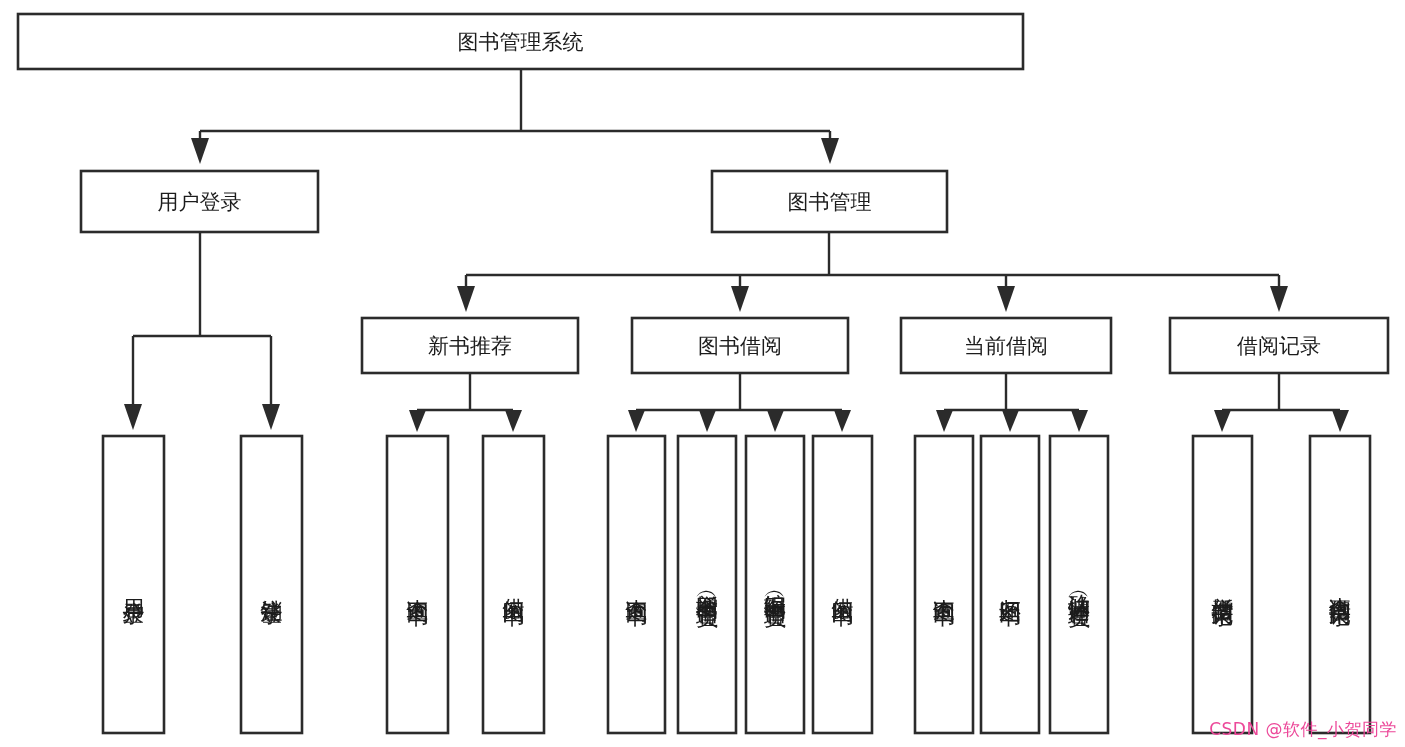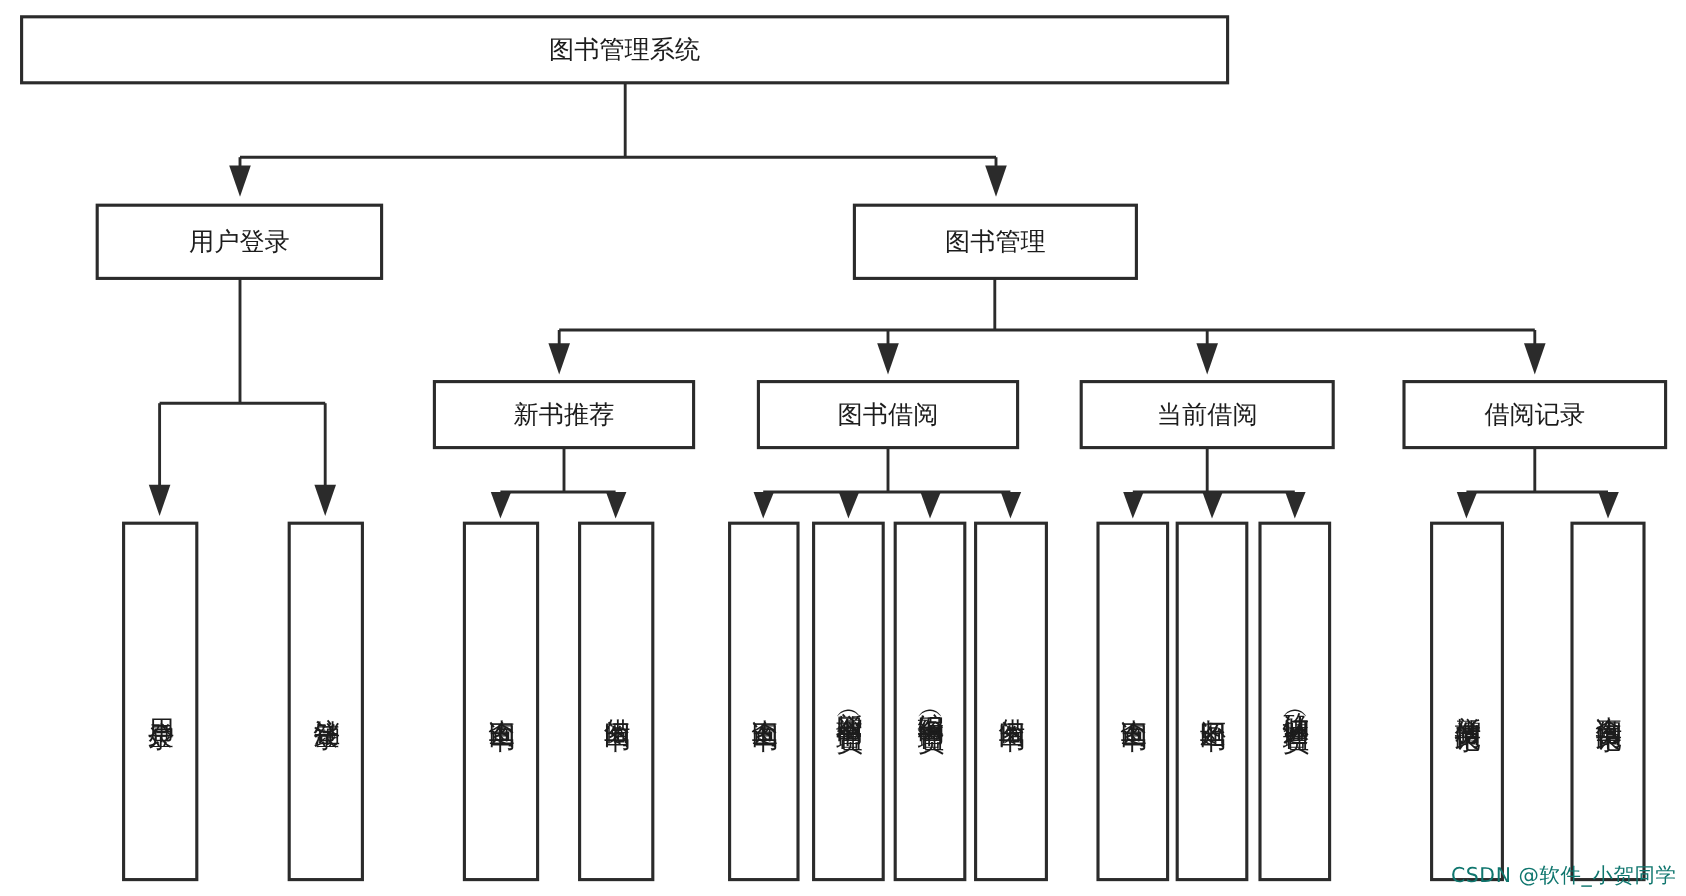--- a/index.html
+++ b/index.html
@@ -65,21 +65,21 @@
     color: #1c1c1c;
     white-space: nowrap;
     text-align: center;
   }
   .watermark {
     position: absolute;
     right: 8px;
     bottom: 6px;
     font-family: "DejaVu Sans", "Liberation Sans", sans-serif;
     font-size: 17px;
-    color: #0f766e;
+    color: #ec4899;
     letter-spacing: 0.5px;
     white-space: nowrap;
     margin-top: 20px;
   }
 </style>
 </head>
 <body>
 
 <div id="diagram-root">
 

